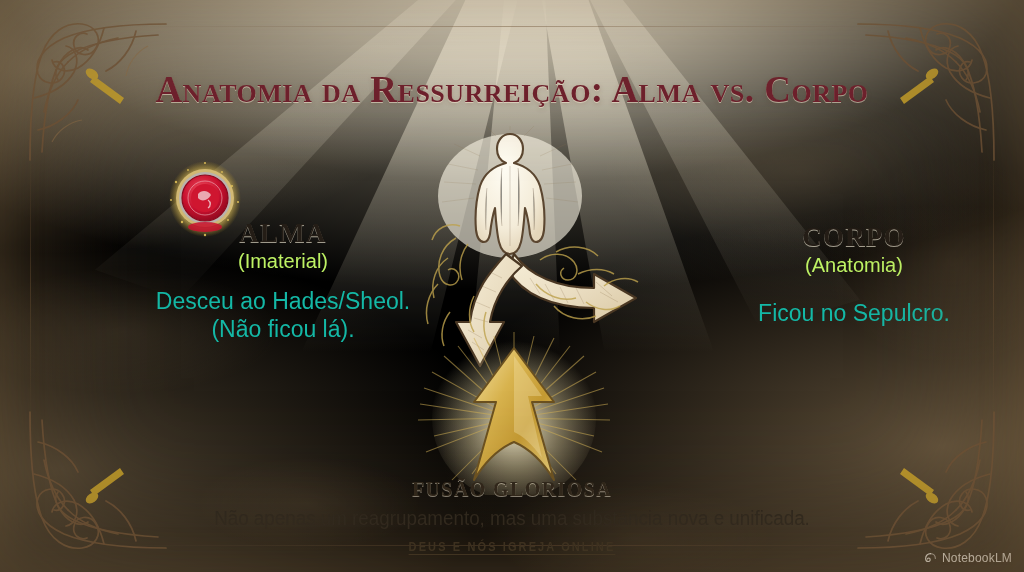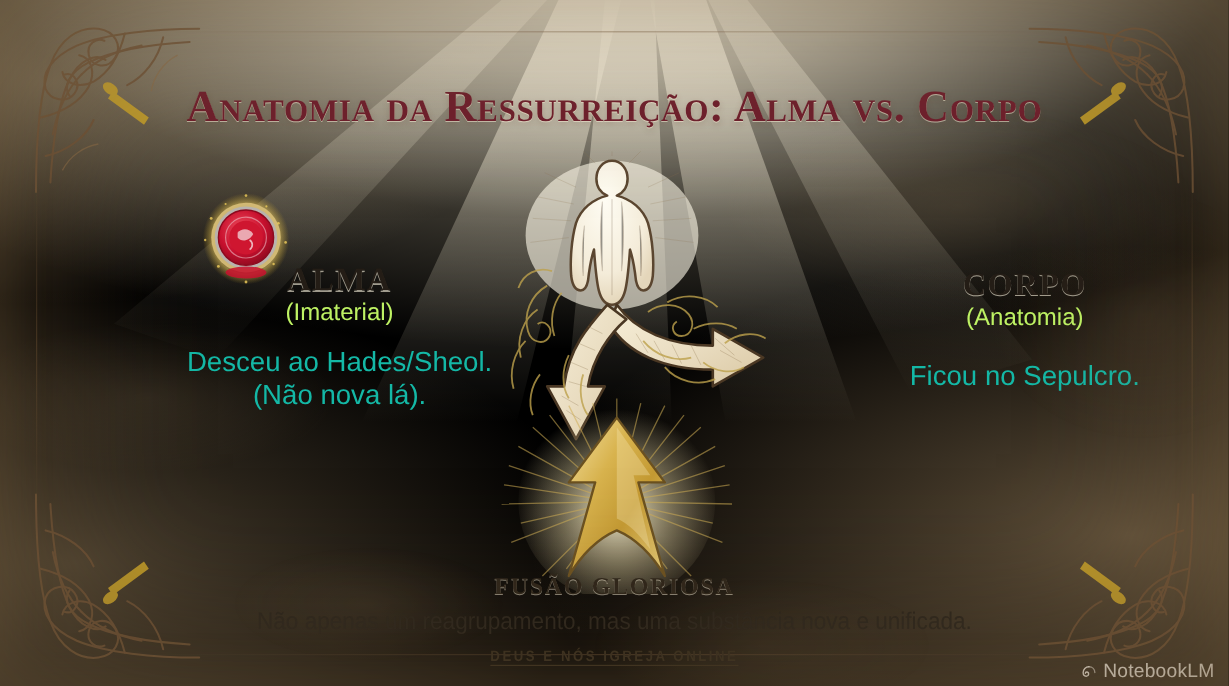--- a/index.html
+++ b/index.html
@@ -87,21 +87,21 @@
   }
   
   .footer{
     position:absolute;left:0;right:0;top:540px;text-align:center;
     font-size:12.5px;font-weight:700;letter-spacing:2.4px;color:#2c2418;
     text-decoration:underline;text-underline-offset:3px;
     transform:scaleX(.88);
   }
   .wm{
     position:absolute;right:12px;top:551px;display:flex;align-items:center;gap:5px;
-    font-size:16px;color:rgba(250,246,238,.82);letter-spacing:.2px;
+    font-size:12px;color:rgba(250,246,238,.82);letter-spacing:.2px;
     text-shadow:0 1px 2px rgba(60,44,28,.5);
   }
 </style>
 </head>
 <body>
 
 <div id="slide">
 
   <div class="bg-tone"></div>
   <div class="bg-warm"></div>
@@ -393,21 +393,21 @@
              C96,118 82,130 70,150
              L92,72 L70,72 Z" fill="url(#goldarr)" stroke="#6b5120" stroke-width="2" stroke-linejoin="round"></path>
     <path d="M110,26 L138,66 L124,66 L138,128 C128,114 119,106 110,102z" fill="#f6e6ae" opacity=".35"></path>
   </svg>
 
   <div class="blk" id="alma">
     <div class="hd">ALMA</div>
     <div class="sub">(Imaterial)</div>
     <div class="body">
       <div>Desceu ao Hades/Sheol.</div>
-      <div>(Não nova lá).</div>
+      <div>(Não ficou lá).</div>
     </div>
   </div>
 
   <div class="blk" id="corpo">
     <div class="hd">CORPO</div>
     <div class="sub">(Anatomia)</div>
     <div class="body">
       <div>Ficou no Sepulcro.</div>
     </div>
   </div>

